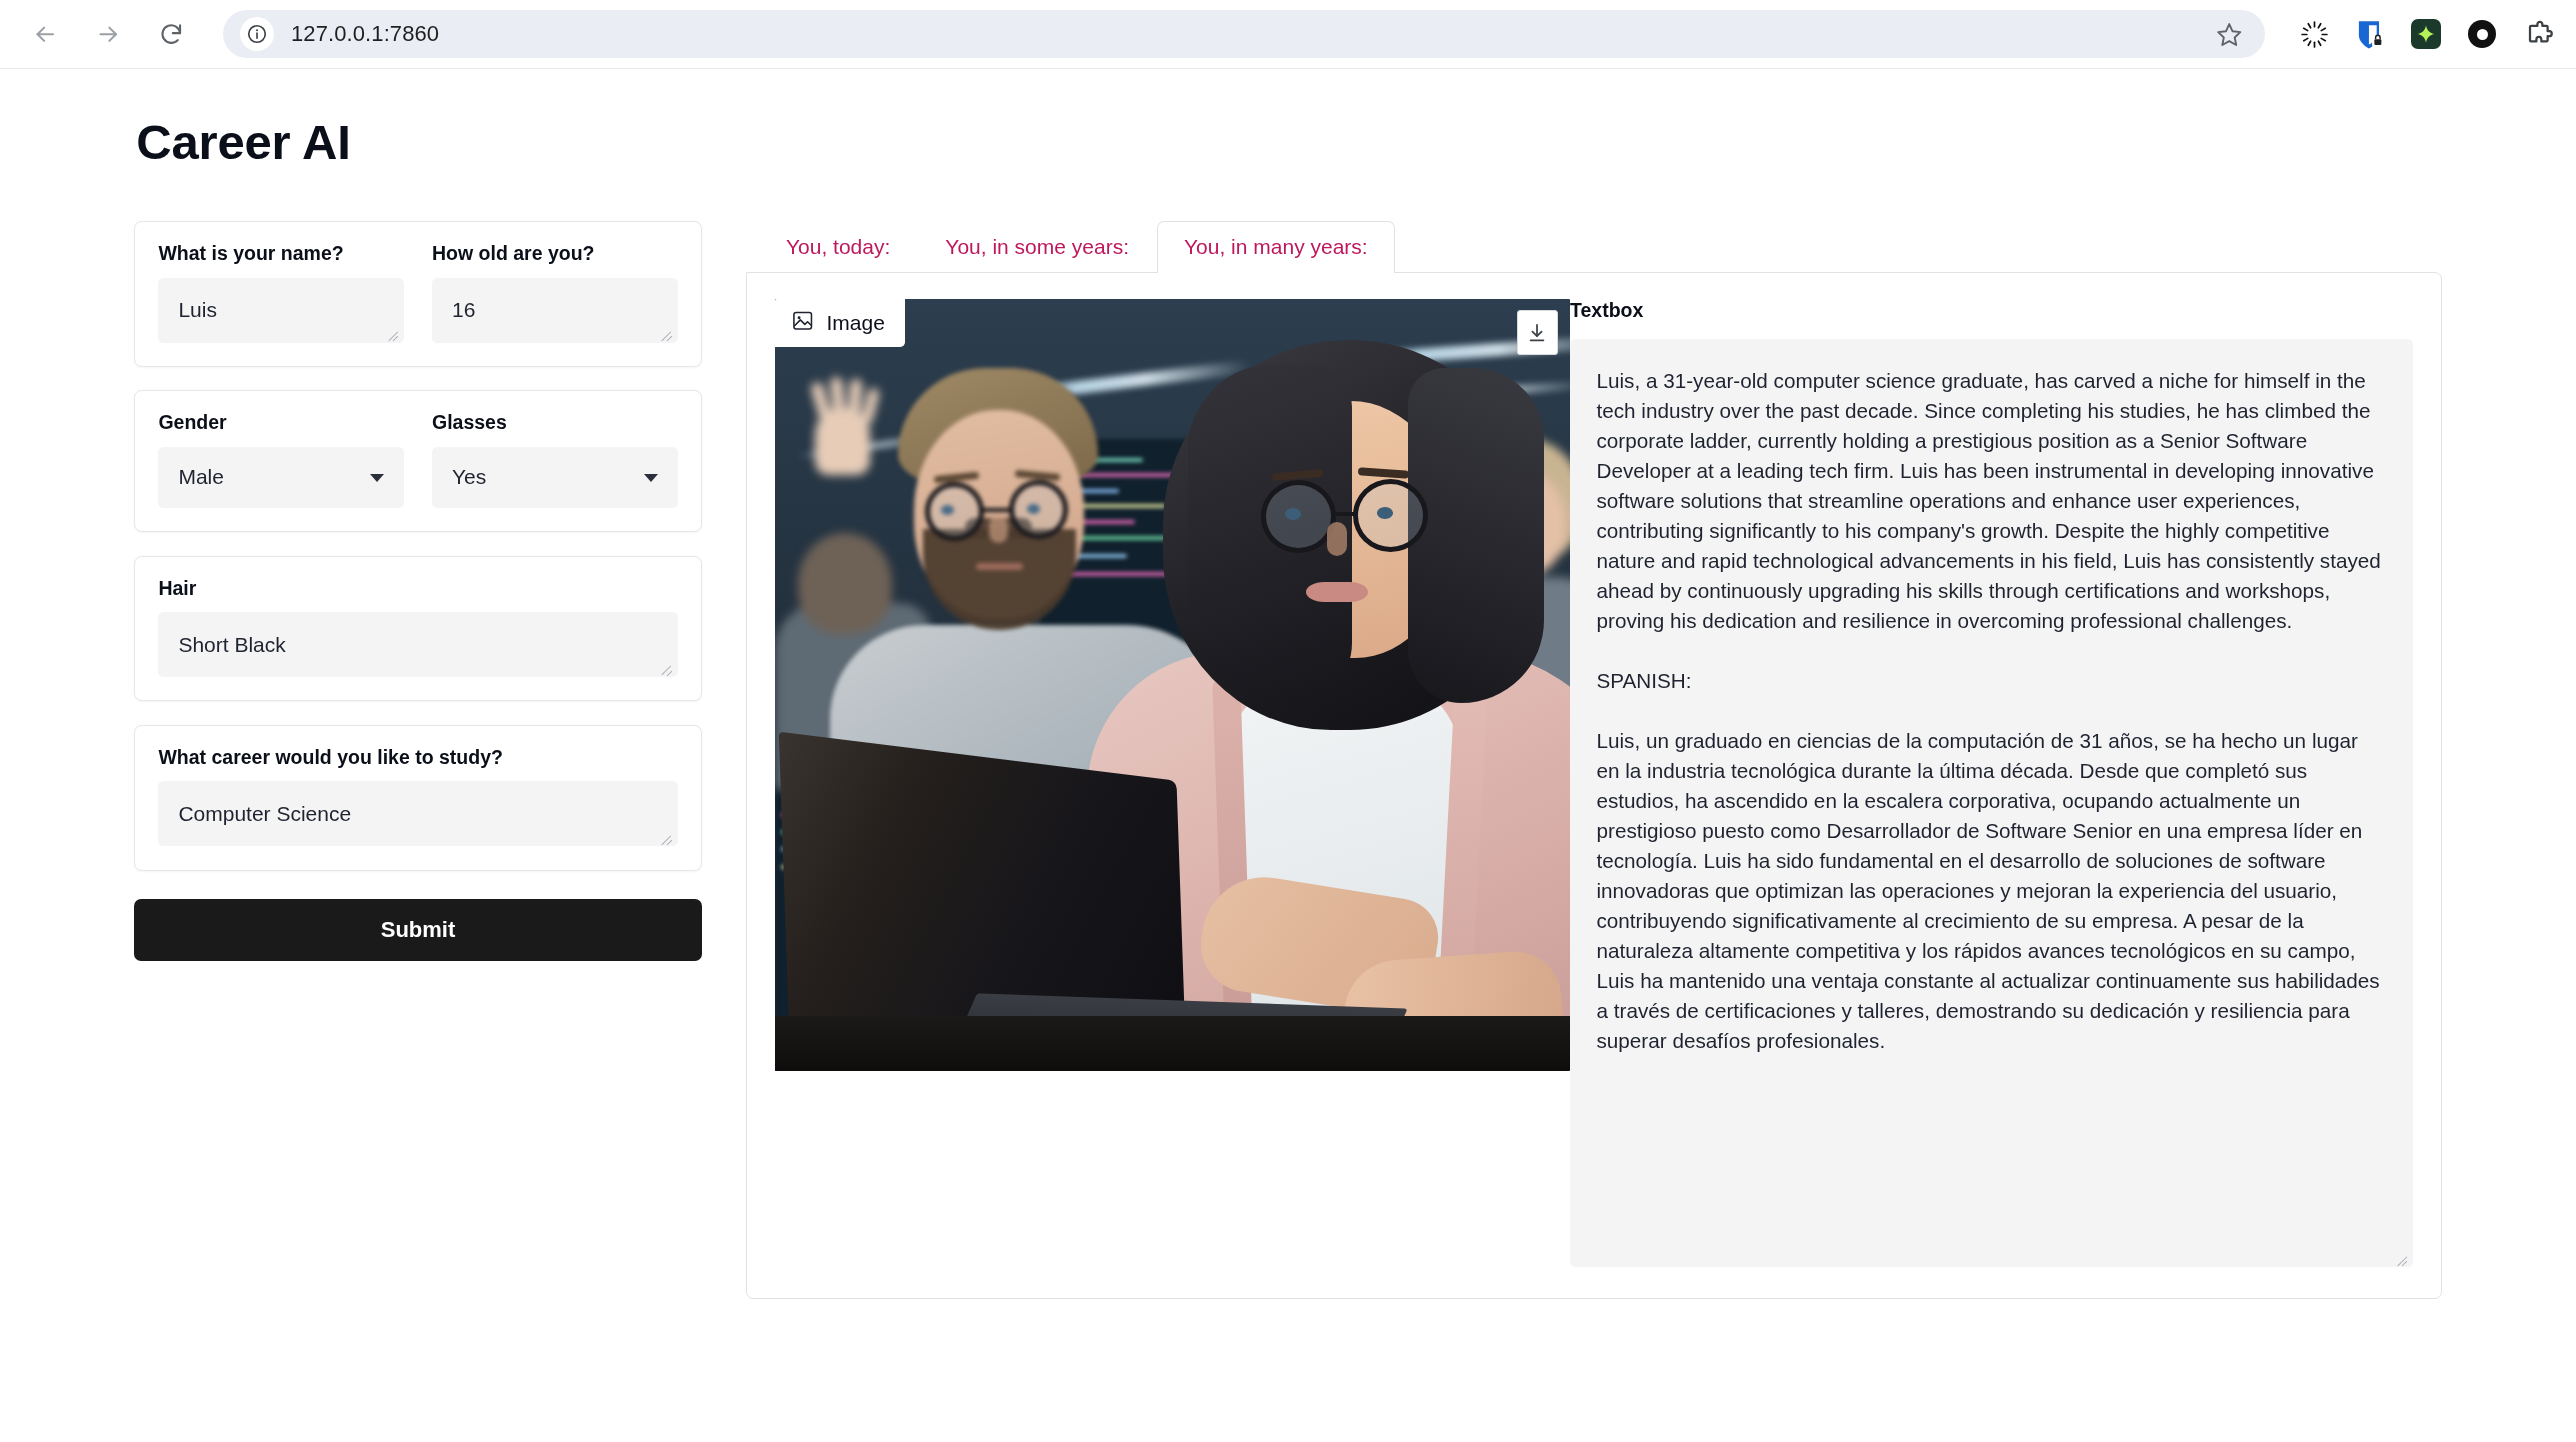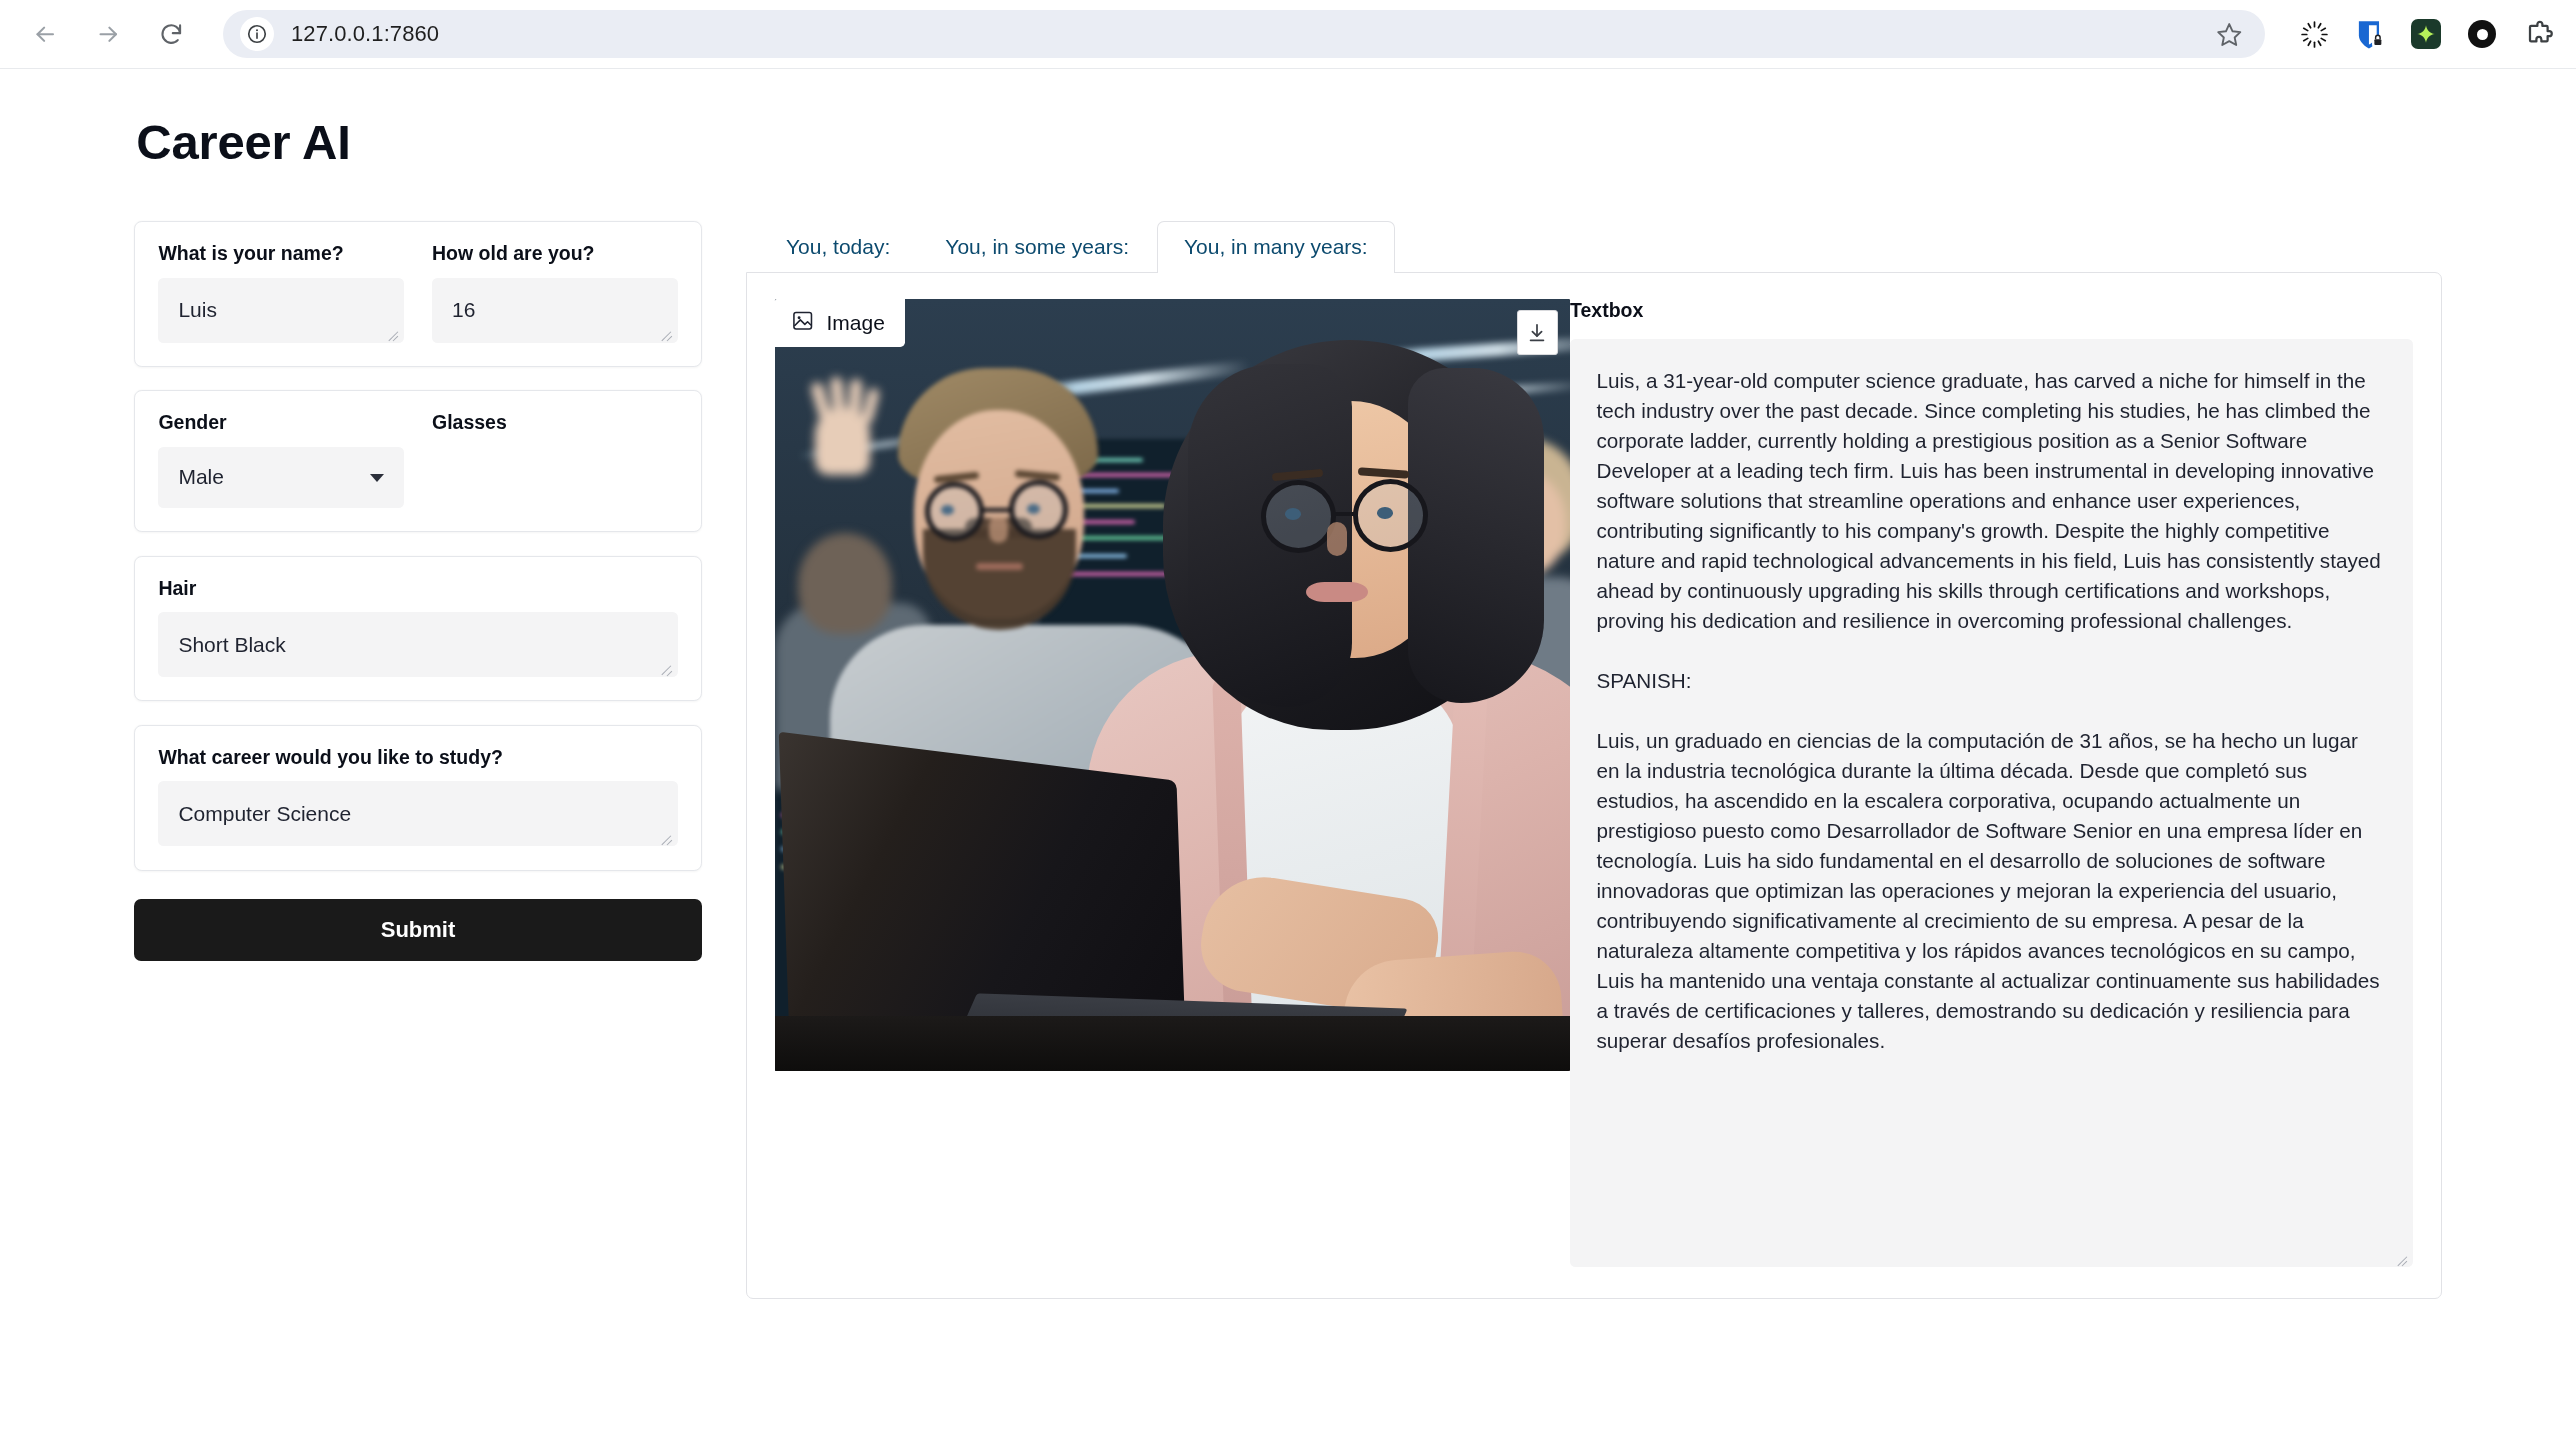--- a/index.html
+++ b/index.html
@@ -226,21 +226,21 @@
   .tabs {
     display: flex;
     align-items: flex-end;
     position: relative;
     z-index: 3;
     margin-bottom: -0.8px;
     padding-left: 12.5px;
   }
   .tab {
     font-size: 21px;
-    color: #0c4a6e;
+    color: #be185d;
     padding: 12.5px 26.5px 14px 26.5px;
     border: 0.8px solid transparent;
     border-bottom: none;
     border-radius: 7px 7px 0 0;
     background: transparent;
     cursor: pointer;
     white-space: nowrap;
     font-family: inherit;
   }
   .tab.active {
@@ -482,20 +482,24 @@
           <div class="field-row">
             <div class="field">
               <div class="field-label">Gender</div>
               <div class="select-box">
                 <span class="val">Male</span>
                 <span class="caret"></span>
               </div>
             </div>
             <div class="field">
               <div class="field-label">Glasses</div>
+              <div class="select-box">
+                <span class="val">Yes</span>
+                <span class="caret"></span>
+              </div>
             </div>
           </div>
         </div>
 
         <div class="card">
           <div class="field">
             <div class="field-label">Hair</div>
             <div class="textarea-box">
               <span class="val">Short Black</span>
               <span class="resize-grip"></span>

